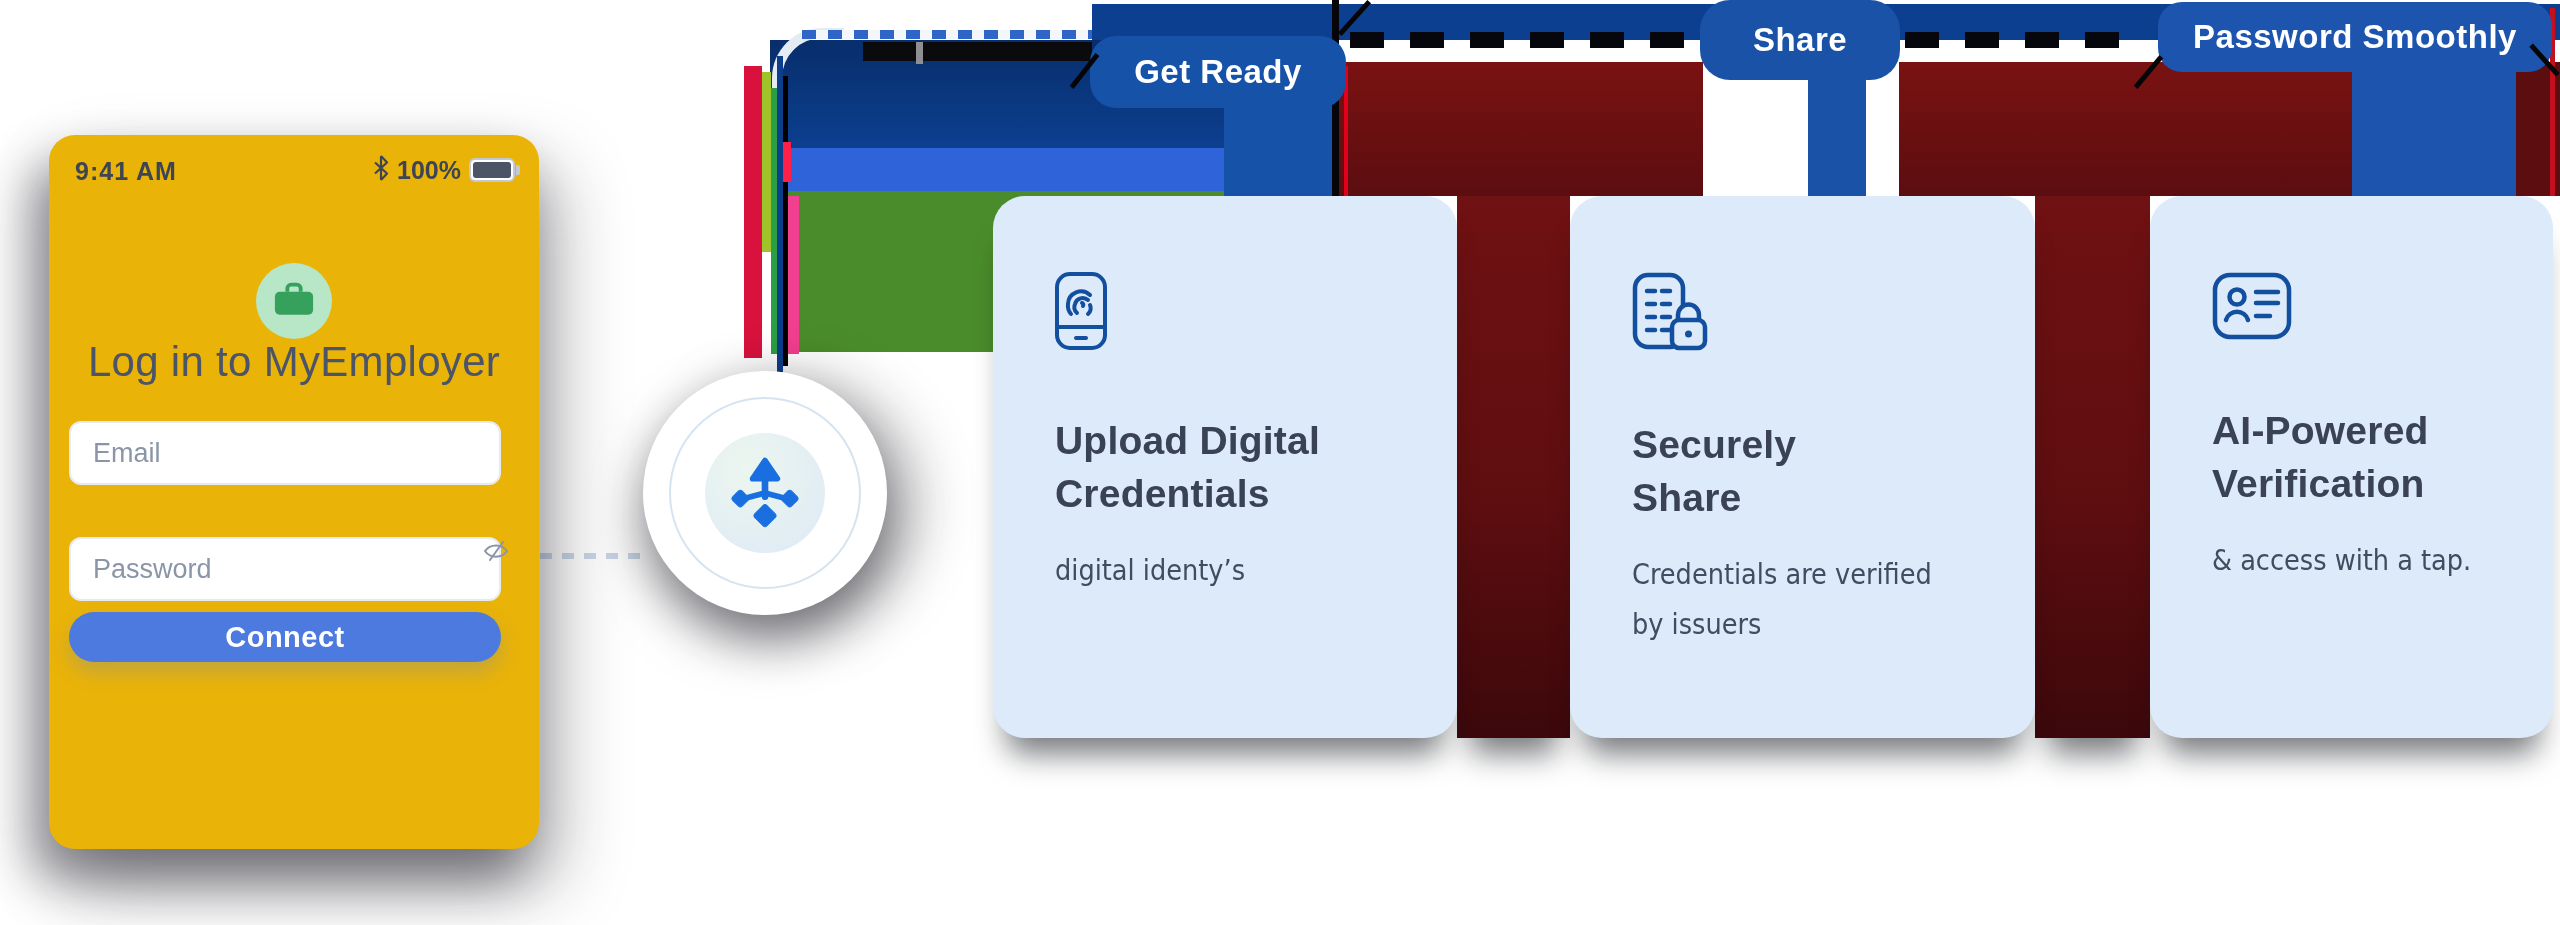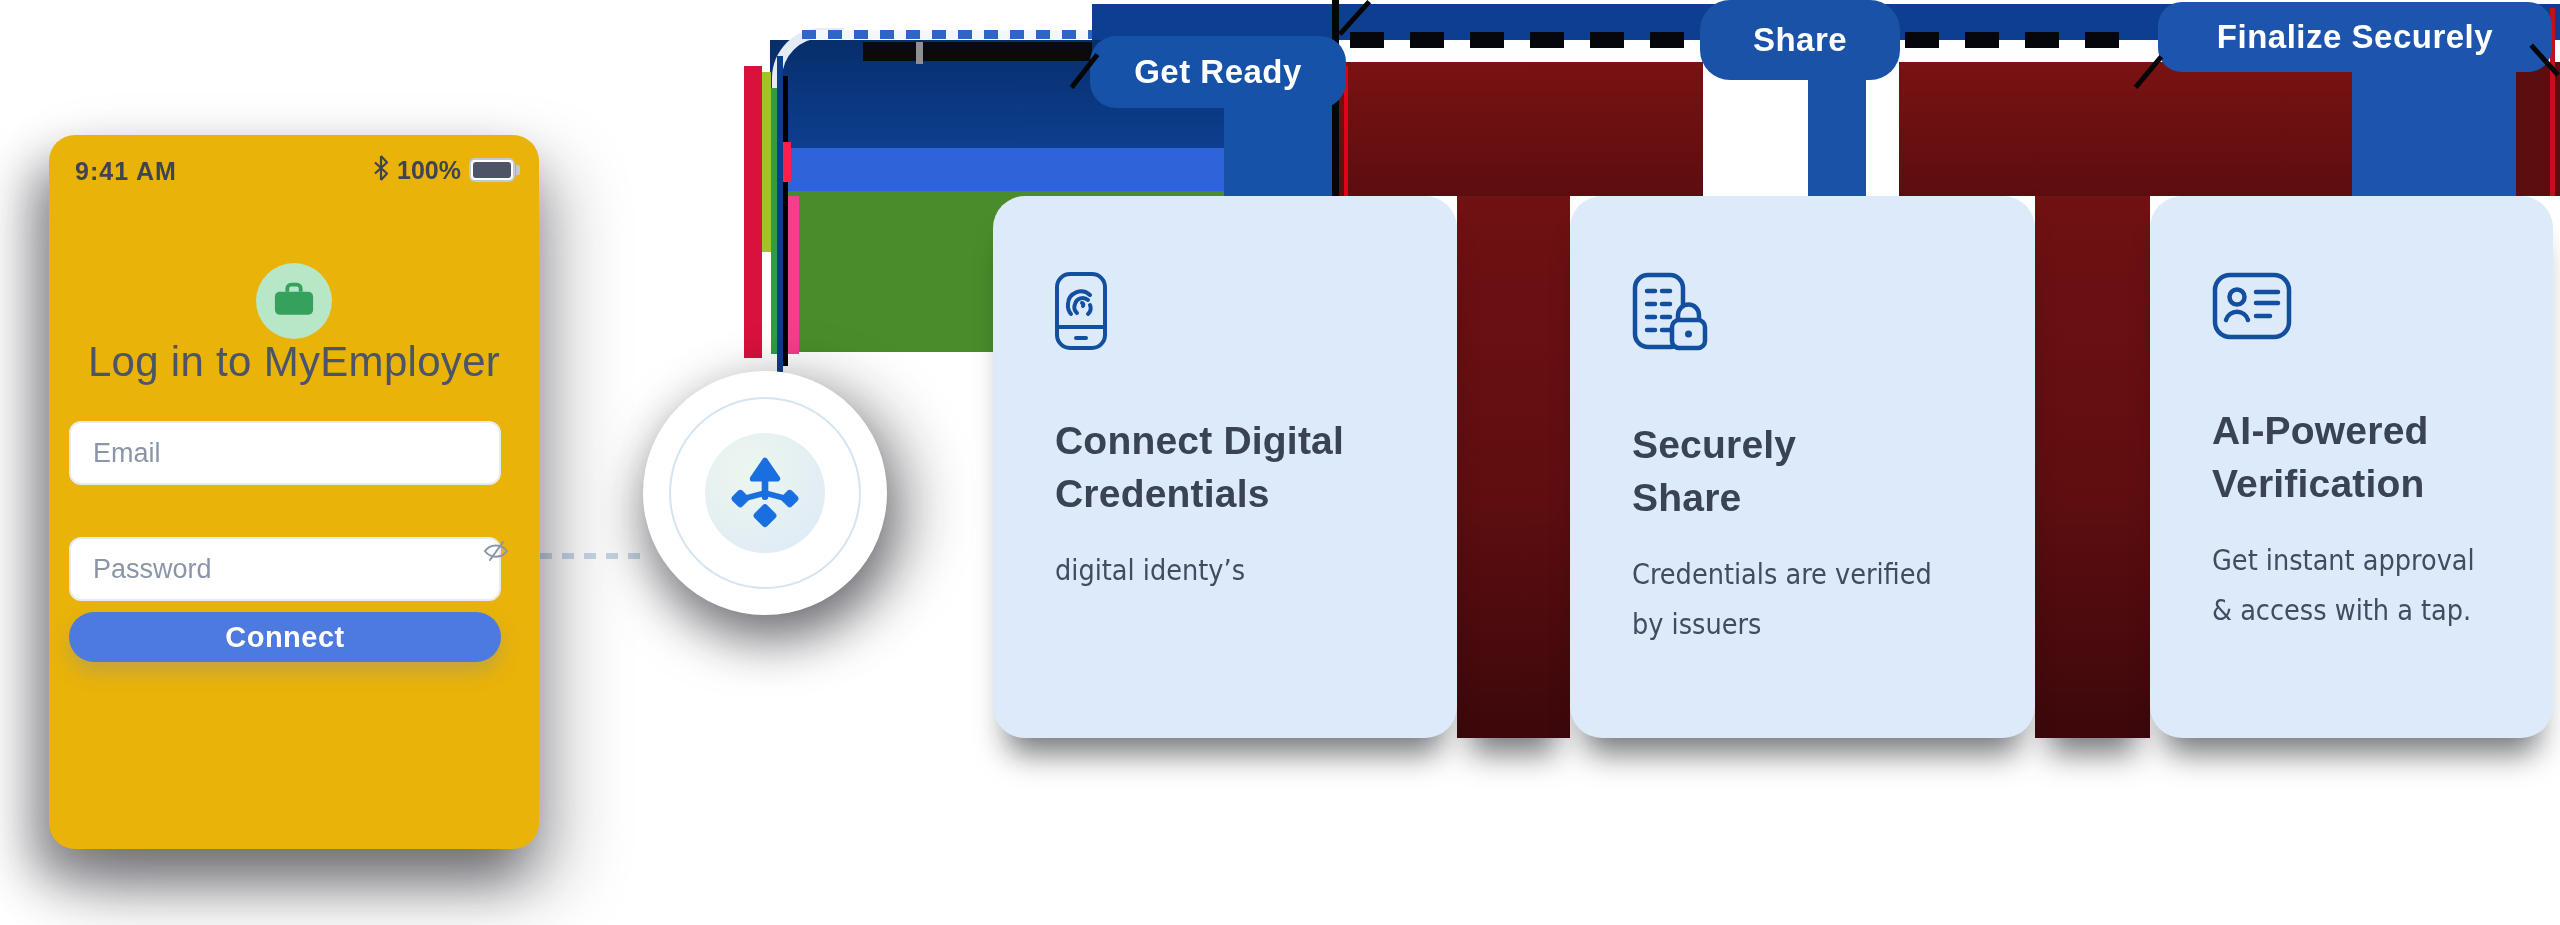--- a/index.html
+++ b/index.html
@@ -155,40 +155,40 @@
 
 <div class="abs tail1"></div>
 <div class="abs pill pill1">
   <span>Get Ready</span>
 </div>
 <div class="abs tail2"></div>
 <div class="abs pill pill2">
   <span>Share</span>
 </div>
 <div class="abs pill pill3">
-  <span>Finalize Securely</span>
+  <span>Password Smoothly</span>
 </div>
 
 <div class="abs gapstrip gap1"></div>
 <div class="abs gapstrip gap2"></div>
 
 <div class="abs card card1">
   <div class="card-icon">
     <svg width="52" height="78" viewBox="0 0 52 78" fill="none" stroke="#134f9f" stroke-width="4" stroke-linecap="round">
       <rect x="2" y="2" width="48" height="74" rx="13"></rect>
       <line x1="2" y1="55" x2="50" y2="55"></line>
       <line x1="21" y1="66" x2="31" y2="66"></line>
       <path d="M16 42 a13 13 0 0 1 -3 -10 a13 13 0 0 1 22 -9"></path>
       <path d="M22 41 a8 8 0 0 1 -2 -9 a8 8 0 0 1 13 -4"></path>
       <path d="M35 33 a8 8 0 0 1 -2 9"></path>
       <path d="M27 31 a2 2 0 0 1 1 3"></path>
     </svg>
   </div>
   <div class="card-title">
-    <div>Connect Digital</div>
+    <div>Upload Digital</div>
     <div>Credentials</div>
   </div>
   <div class="card-body">
     <div>digital identy’s</div>
   </div>
 </div>
 
 <div class="abs card card2">
   <div class="card-icon">
     <svg width="76" height="82" viewBox="0 0 76 82" fill="none" stroke="#134f9f" stroke-width="4.5" stroke-linecap="round">
@@ -225,21 +225,20 @@
       <line x1="44" y1="20" x2="66" y2="20"></line>
       <line x1="44" y1="31" x2="66" y2="31"></line>
       <line x1="44" y1="44" x2="58" y2="44"></line>
     </svg>
   </div>
   <div class="card-title">
     <div>AI-Powered</div>
     <div>Verification</div>
   </div>
   <div class="card-body">
-    <div>Get instant approval</div>
     <div>&amp; access with a tap.</div>
   </div>
 </div>
 
 <div class="abs hub">
   <div class="hub-ring"></div>
   <div class="hub-inner"></div>
   <div class="hub-icon">
     <svg width="76" height="76" viewBox="-40 -40 80 80">
       <g fill="#1a6fe0" stroke="#1a6fe0">

